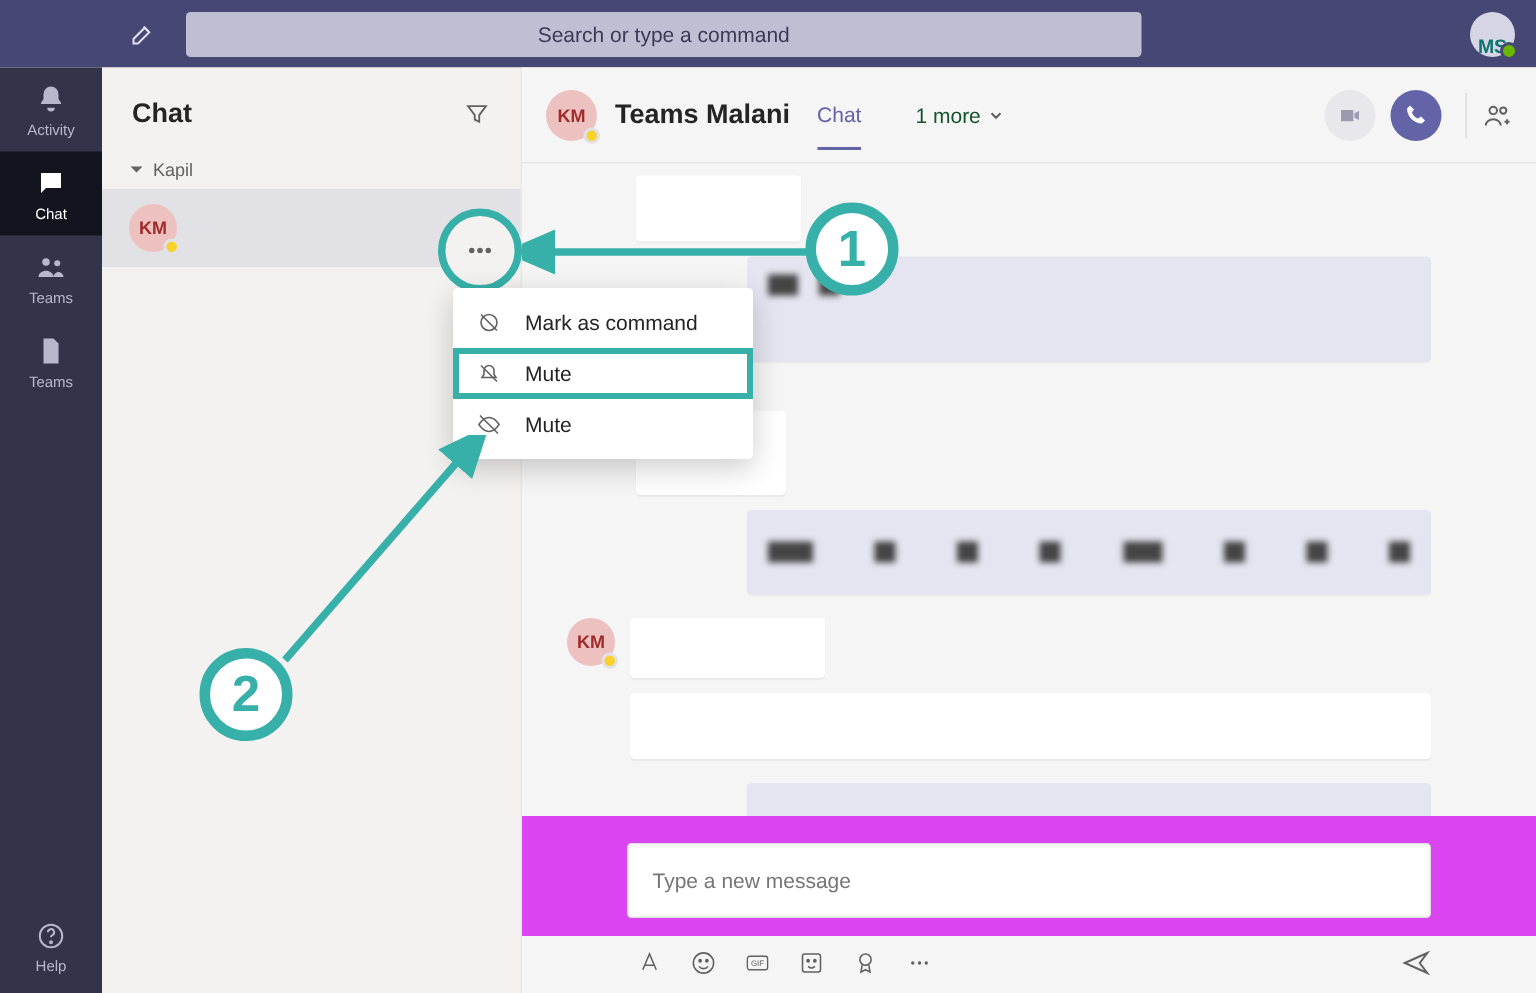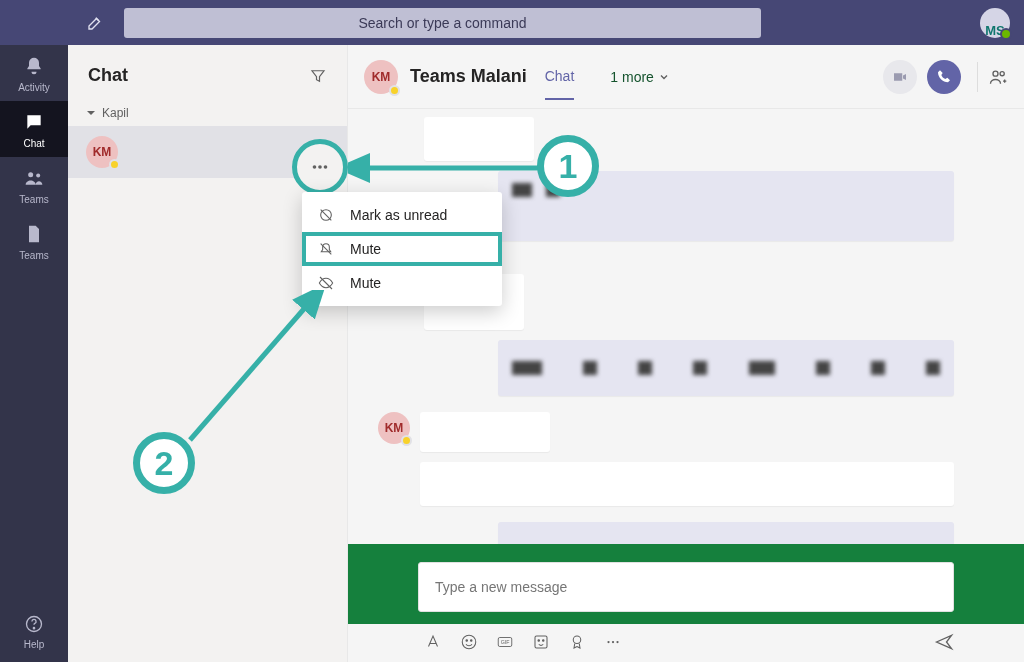--- a/index.html
+++ b/index.html
@@ -101,21 +101,21 @@
     padding:12px 14px; margin-bottom:10px;
   }
   .bubble.me { background:#e5e5f1; margin-left:120px; }
   .bubble.theirs { margin-left:46px; }
   .msg-row { display:flex; gap:10px; align-items:flex-start; margin-top:16px; }
   .msg-row .avatar-km { width:32px; height:32px; flex-shrink:0; }
   .blur-line { display:flex; gap:14px; }
   .blur-line span { display:inline-block; height:14px; background:#444; filter: blur(2px); }
   .ts { font-size:12px; color:#9a9a9a; padding:2px 0 6px 46px; }
   .composer-wrap {
-    padding: 18px 70px 12px 70px; background:#15803d;
+    padding: 18px 70px 12px 70px; background:#d946ef;
   }
   .composer {
     background:#fff; border:1px solid #e1e1e1; border-radius:3px; height:50px;
     display:flex; align-items:center; padding:0 16px; color:#767676; font-size:14px;
   }
   .composer-tools {
     display:flex; align-items:center; gap:18px; padding:8px 70px 10px 76px; color:#616161;
   }
   .composer-tools .send { margin-left:auto; }
 
@@ -376,21 +376,21 @@
 </div>
 
 <div class="ctx">
   <div class="ctx-item">
     <span class="ctx-ic">
         <svg width="16" height="16" viewBox="0 0 24 24" fill="none" stroke="currentColor" stroke-width="1.6">
           <circle cx="12" cy="12" r="8"></circle>
           <path d="M4 4l16 16"></path>
         </svg>
       </span>
-    <span>Mark as unread</span>
+    <span>Mark as command</span>
   </div>
   <div class="ctx-item highlight">
     <span class="ctx-ic">
         <svg width="16" height="16" viewBox="0 0 24 24" fill="none" stroke="currentColor" stroke-width="1.6">
           <path d="M12 4a5 5 0 0 0-5 5v4l-2 3h14l-2-3V9a5 5 0 0 0-5-5z"></path>
           <path d="M4 4l16 16"></path>
         </svg>
       </span>
     <span>Mute</span>
   </div>

